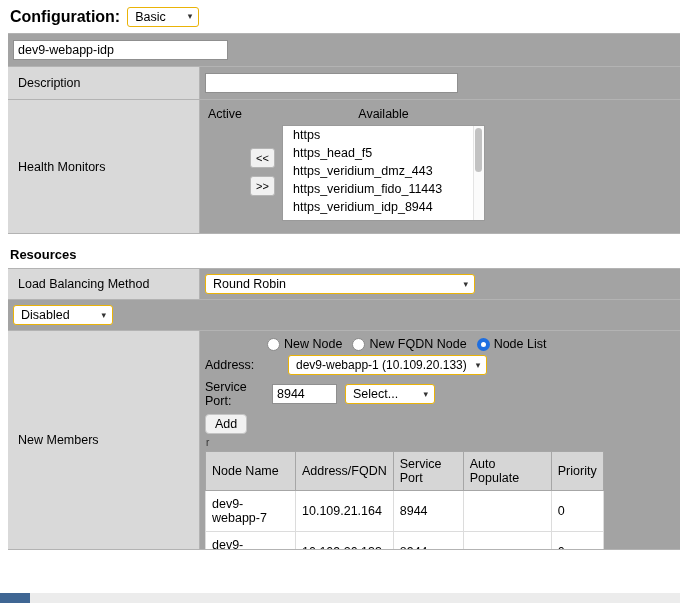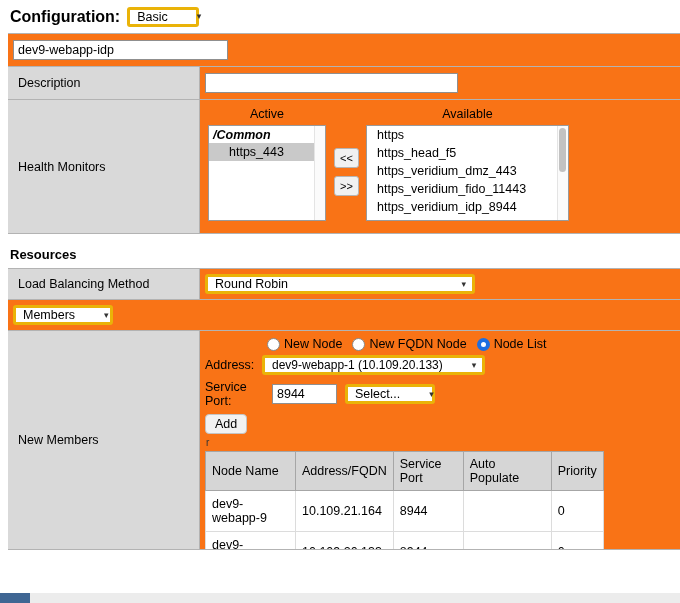--- a/index.html
+++ b/index.html
@@ -13,44 +13,43 @@
     overflow: hidden;
   }
 
   
   .topbar { height:33px; display:flex; align-items:center; padding-left:10px; }
   .cfg-label { font-weight:bold; font-size:16px; margin-right:7px; }
 
   
   .fake-select {
     display:inline-flex; align-items:center; justify-content:space-between;
-    background:#fff; border:3px solid #eab308; border-radius:3px;
+    background:#fff; border:1px solid #eab308; border-radius:3px;
     height:20px; padding:0 6px 0 7px; font-size:12.5px; cursor:default;
     white-space:nowrap;
-    gap:20px;
   }
   .chev { font-size:9px; margin-left:9px; color:#333; line-height:1; }
   .cfg-select { width:72px; }
   .lb-select { width:270px; }
   .pga-select { width:100px; }
-  .addr-select { font-size:12px; }
+  .addr-select { font-size:12px;margin-left:26px; }
   .port-select { width:90px; }
 
   
   .table { margin-left:8px; width:672px; border-top:1px solid #b3b3b3; }
   .row { display:flex; border-bottom:1px solid #b3b3b3; }
   .label-cell {
     width:192px; min-width:192px; background:#d9d9d9;
     border-right:1px solid #b3b3b3;
     display:flex; align-items:center; padding-left:10px;
     position:relative;
   }
   .label-cell.required { padding-left:20px; }
   .req-bar { position:absolute; left:0; top:0; bottom:0; width:8px; background:#3f6693; }
-  .value-cell { flex:1; background:#f97316; display:flex; align-items:center; padding-left:5px; }
+  .value-cell { flex:1; background:#a3a3a3; display:flex; align-items:center; padding-left:5px; }
 
   .text-input {
     height:20px; border:1px solid #8f8f8f; background:#fff;
     font-family:"Liberation Sans",sans-serif; font-size:12.5px; padding:0 4px;
   }
   .name-input { width:215px; }
   .desc-input { width:253px; }
   .port-input { width:65px; margin-right:8px; }
 
   
@@ -162,25 +161,20 @@
     </div>
 
     <div class="row" style="height:134px;">
       <div class="label-cell">
         <span>Health Monitors</span>
       </div>
       <div class="value-cell hm-cell">
 
         <div class="hm-col hm-col-active">
           <div class="hm-header">Active</div>
-          <div class="listbox active-listbox">
-            <div class="list-group">/Common</div>
-            <div class="list-item selected">https_443</div>
-            <div class="scroll-track"></div>
-          </div>
         </div>
 
         <div class="hm-buttons">
           <button class="mv-btn">&lt;&lt;</button>
           <button class="mv-btn">&gt;&gt;</button>
         </div>
 
         <div class="hm-col">
           <div class="hm-header">Available</div>
           <div class="listbox available-listbox">
@@ -211,21 +205,21 @@
         <div class="fake-select lb-select">
           <span>Round Robin</span>
           <span class="chev">▾</span>
         </div>
       </div>
     </div>
 
     <div class="row" style="height:31px;">
       <div class="value-cell">
         <div class="fake-select pga-select">
-          <span>Members</span>
+          <span>Disabled</span>
           <span class="chev">▾</span>
         </div>
       </div>
     </div>
 
     <div class="row" style="height:219px;">
       <div class="label-cell">
         <span>New Members</span>
       </div>
       <div class="value-cell nm-cell">
@@ -271,21 +265,21 @@
             <tr>
               <th class="col-node">Node Name</th>
               <th class="col-addr">Address/FQDN</th>
               <th class="col-port">Service Port</th>
               <th class="col-auto">Auto Populate</th>
               <th class="col-prio">Priority</th>
             </tr>
           </thead>
           <tbody>
             <tr>
-              <td>dev9-webapp-9</td>
+              <td>dev9-webapp-7</td>
               <td>10.109.21.164</td>
               <td>8944</td>
               <td></td>
               <td>0</td>
             </tr>
             <tr>
               <td>dev9-webapp-1</td>
               <td>10.109.20.133</td>
               <td>8944</td>
               <td></td>

